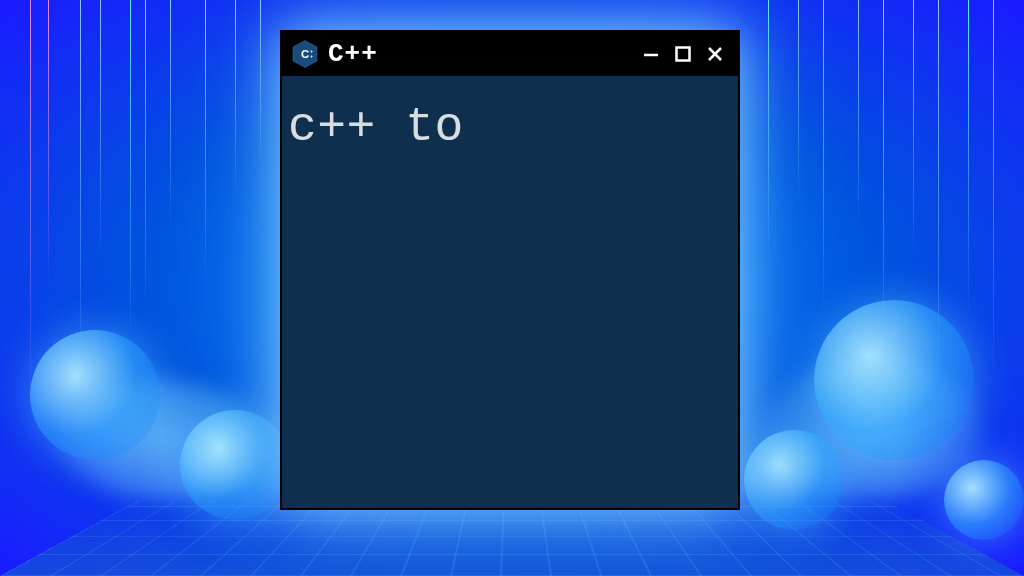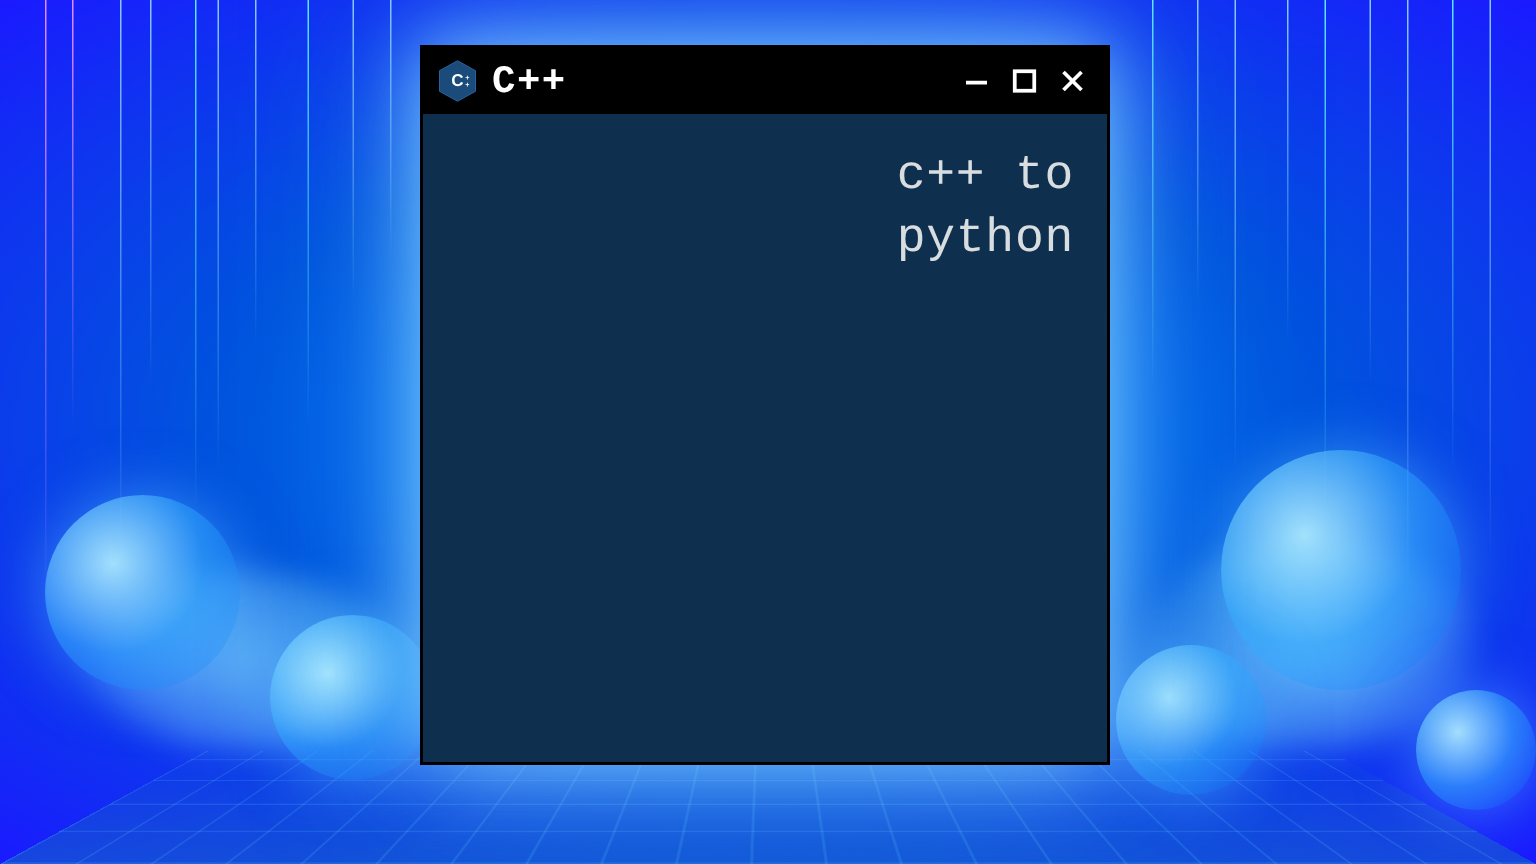--- a/index.html
+++ b/index.html
@@ -113,27 +113,26 @@
       display: flex;
       align-items: center;
       justify-content: center;
       color: #fff;
       cursor: pointer;
       font-family: Arial, sans-serif;
     }
     .ctrl svg { display: block; }
     
     .content {
-      padding: 20px 22px;
+      padding: 20px 6px;
       color: #d8dde0;
-      font-size: 32px;
+      font-size: 48px;
       line-height: 1.3;
       font-family: 'Consolas', 'Courier New', monospace;
       letter-spacing: 0.5px;
-      text-align: right;
     }
   </style>
 </head>
 <body>
 
 <div class="bg-lines">
   <div class="grid-floor"></div>
   <div class="glowblob" style="left:60px;top:380px;width:200px;height:120px;"></div>
   <div class="glowblob" style="right:40px;top:360px;width:220px;height:140px;"></div>
 
@@ -192,15 +191,14 @@
       <span class="ctrl">
         <svg width="20" height="20" viewBox="0 0 20 20">
           <line x1="4" y1="4" x2="16" y2="16" stroke="#fff" stroke-width="2.5"></line>
           <line x1="16" y1="4" x2="4" y2="16" stroke="#fff" stroke-width="2.5"></line>
         </svg>
       </span>
     </div>
   </div>
   <div class="content">
     <div>c++ to</div>
-    <div>python</div>
   </div>
 </div>
 
 </body></html>

